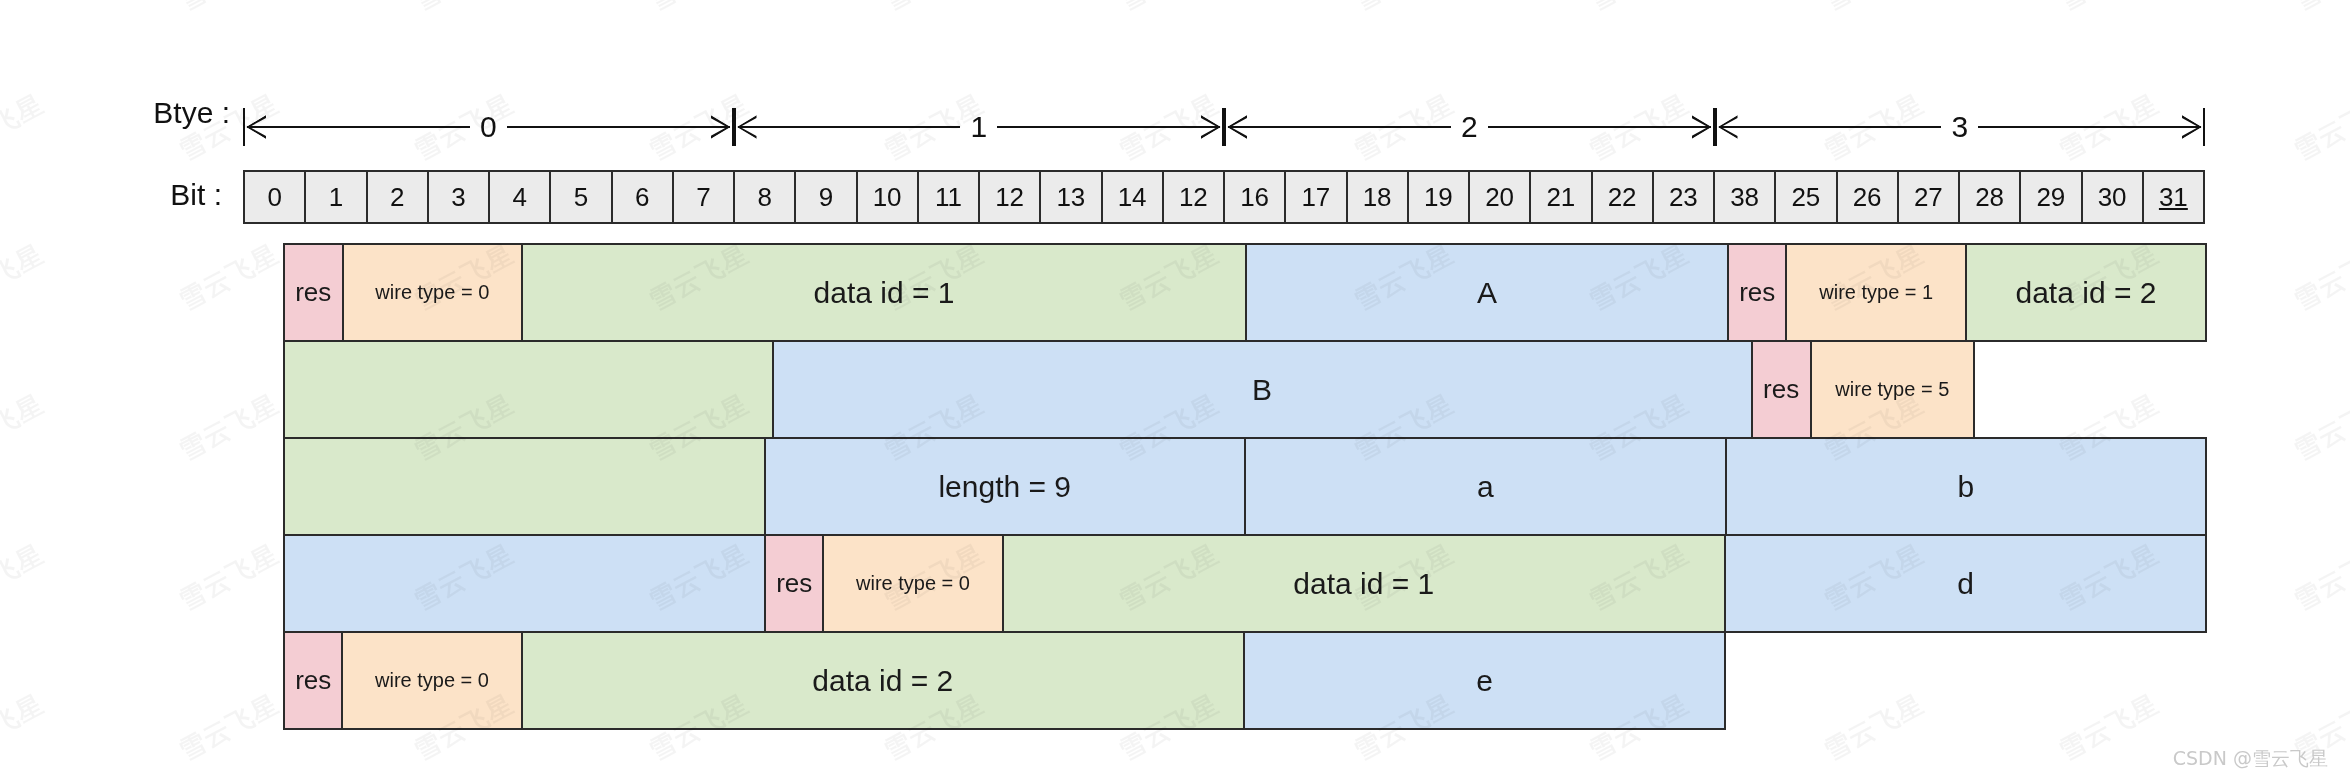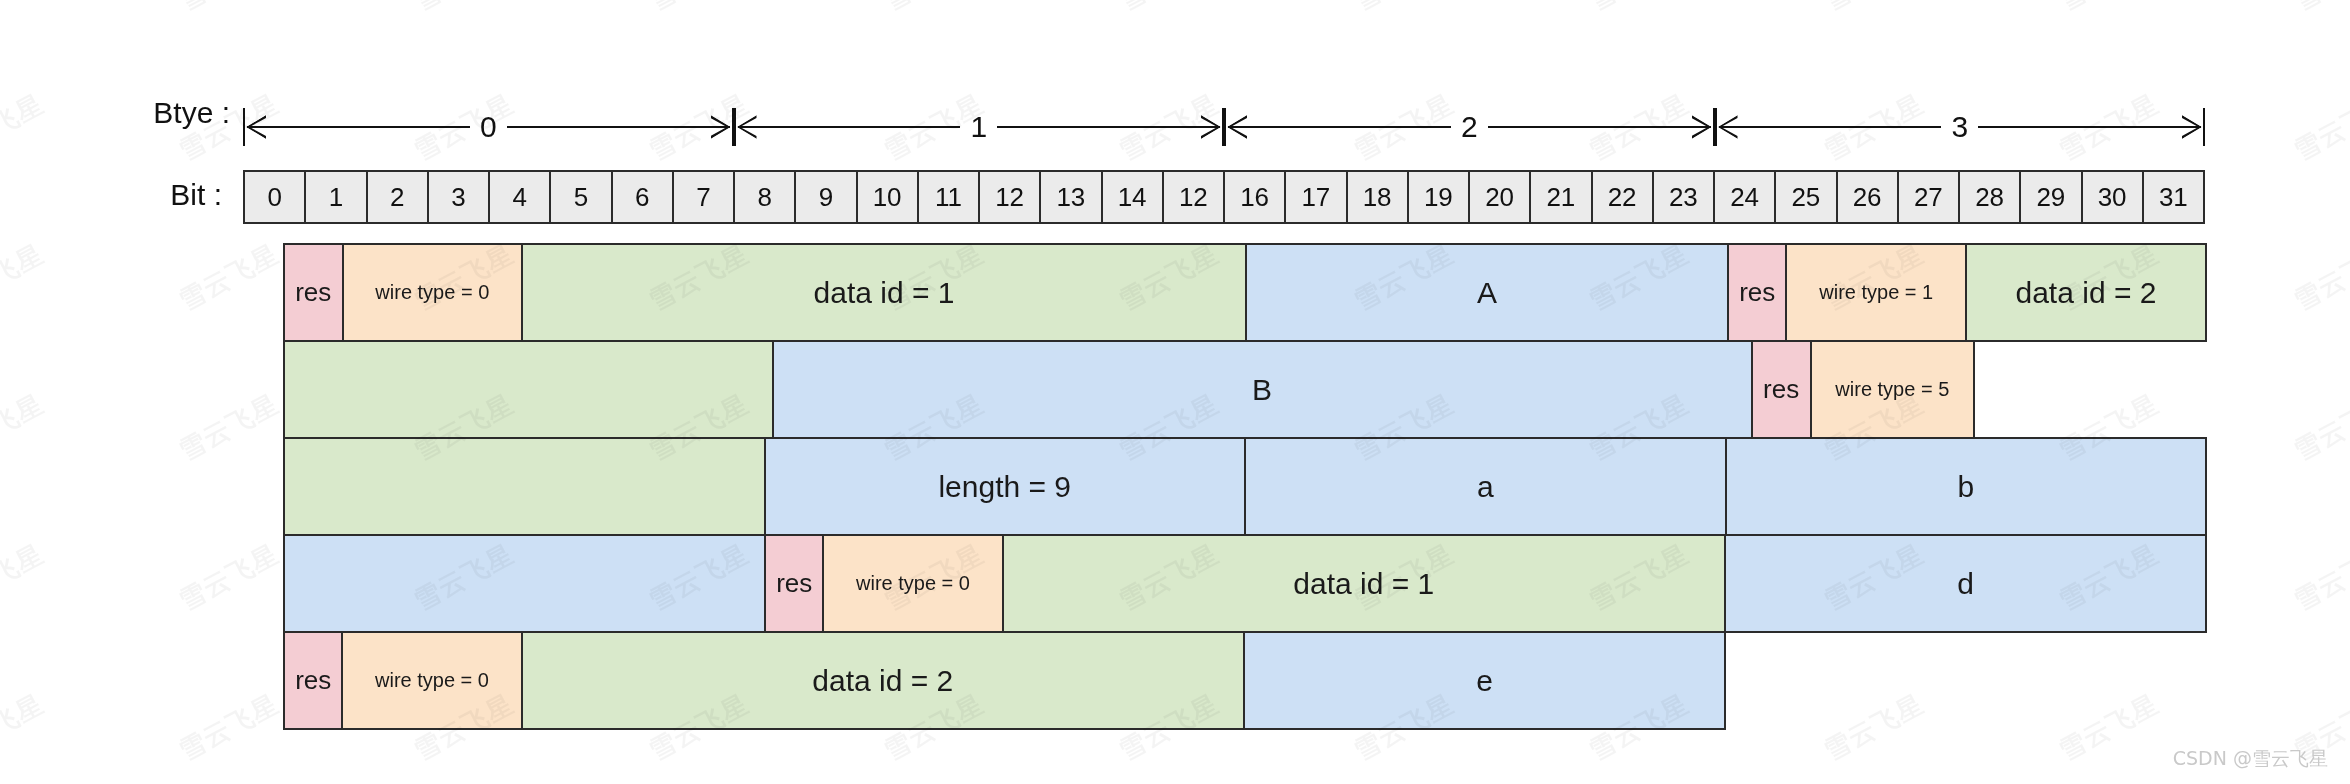--- a/index.html
+++ b/index.html
@@ -133,21 +133,21 @@
   .bit-cell {
     flex: 1 1 0;
     border-right: 2px solid #2b2b2b;
     display: flex;
     align-items: center;
     justify-content: center;
     font-size: 26px;
     color: #111;
     box-sizing: border-box;
   }
-  .bit-cell:last-child { border-right: none; }
+  .bit-cell:last-child { border-right: none; text-decoration: underline; }
 
   
   .grid {
     position: absolute;
     left: 243px;
     top: 243px;
     width: 1962px;
   }
   .row {
     display: flex;
@@ -320,21 +320,21 @@
       <div class="bit-cell">14</div>
       <div class="bit-cell">12</div>
       <div class="bit-cell">16</div>
       <div class="bit-cell">17</div>
       <div class="bit-cell">18</div>
       <div class="bit-cell">19</div>
       <div class="bit-cell">20</div>
       <div class="bit-cell">21</div>
       <div class="bit-cell">22</div>
       <div class="bit-cell">23</div>
-      <div class="bit-cell">24</div>
+      <div class="bit-cell">38</div>
       <div class="bit-cell">25</div>
       <div class="bit-cell">26</div>
       <div class="bit-cell">27</div>
       <div class="bit-cell">28</div>
       <div class="bit-cell">29</div>
       <div class="bit-cell">30</div>
       <div class="bit-cell">31</div>
     </div>
 
   <div class="grid">

